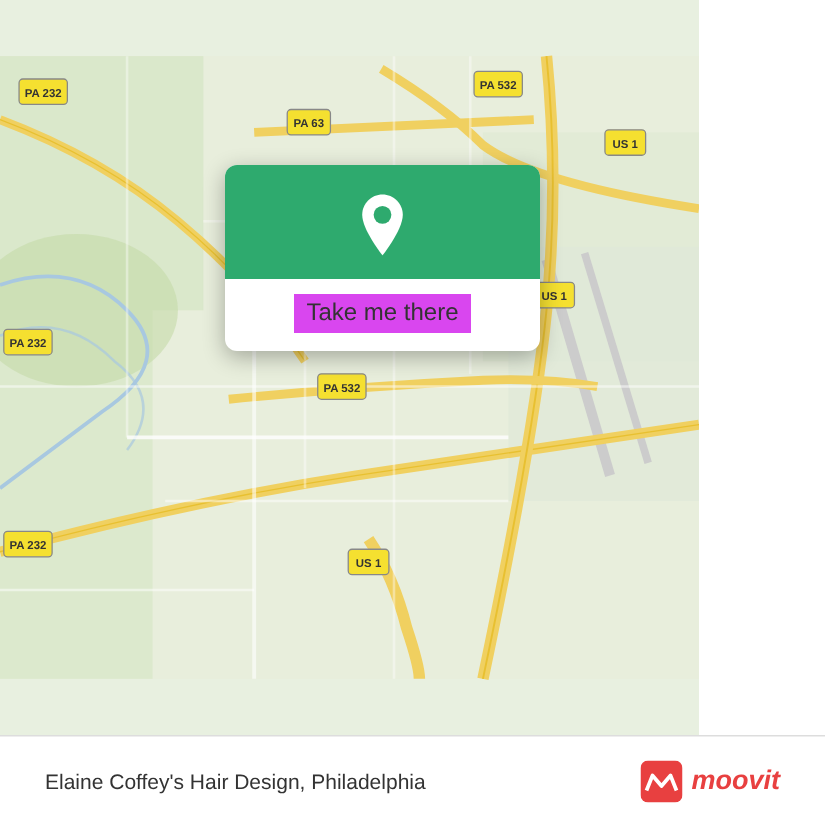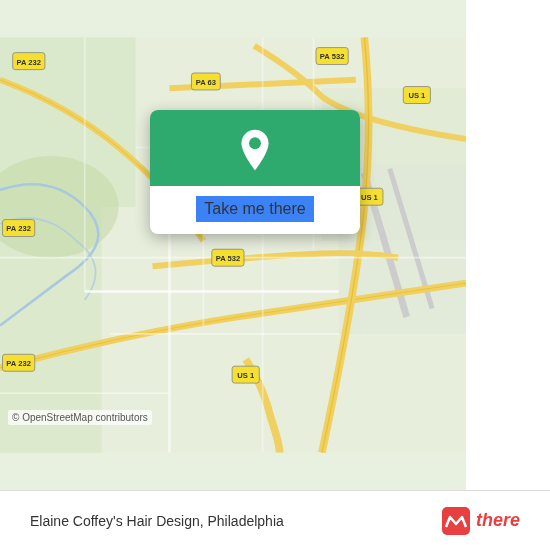--- a/index.html
+++ b/index.html
@@ -55,21 +55,21 @@
     }
 
     #popup-button-section {
       padding: 10px 16px 12px 16px;
       display: flex;
       align-items: center;
       justify-content: center;
     }
 
     #take-me-there-btn {
-      background: #3b82f6;
+      background: #d946ef;
       border: none;
       font-size: 16px;
       font-weight: 500;
       color: #333;
       cursor: pointer;
       padding: 4px 8px;
     }
 
     
     #bottom-bar {
@@ -201,27 +201,26 @@
       <svg class="location-pin" viewBox="0 0 44 52" xmlns="http://www.w3.org/2000/svg">
         <path d="M22 2C13.16 2 6 9.16 6 18c0 12 16 32 16 32s16-20 16-32C38 9.16 30.84 2 22 2z" fill="white" stroke="white" stroke-width="0"></path>
         <circle cx="22" cy="18" r="7" fill="#2eaa6e"></circle>
       </svg>
     </div>
     <div id="popup-button-section">
       <button id="take-me-there-btn">Take me there</button>
     </div>
   </div>
 
-  <div id="copyright-text">© OpenStreetMap contributors</div>
 </div>
 
 <div id="bottom-bar">
   <span id="bottom-text">Elaine Coffey's Hair Design, Philadelphia</span>
 
   <div id="moovit-logo">
 
     <svg class="moovit-icon" viewBox="0 0 28 28" xmlns="http://www.w3.org/2000/svg">
       <rect width="28" height="28" rx="5" fill="#e84040"></rect>
       <path d="M4 20 L8 10 L14 17 L20 10 L24 20" stroke="white" stroke-width="2.5" fill="none" stroke-linejoin="round"></path>
     </svg>
-    <span class="moovit-text">there</span>
+    <span class="moovit-text">moovit</span>
   </div>
 </div>
 
 </body></html>

